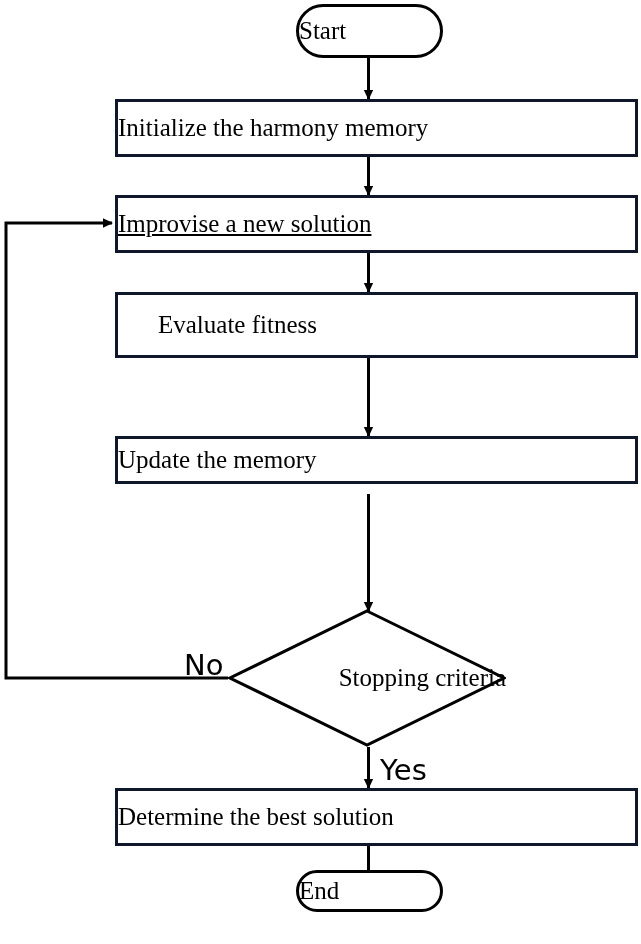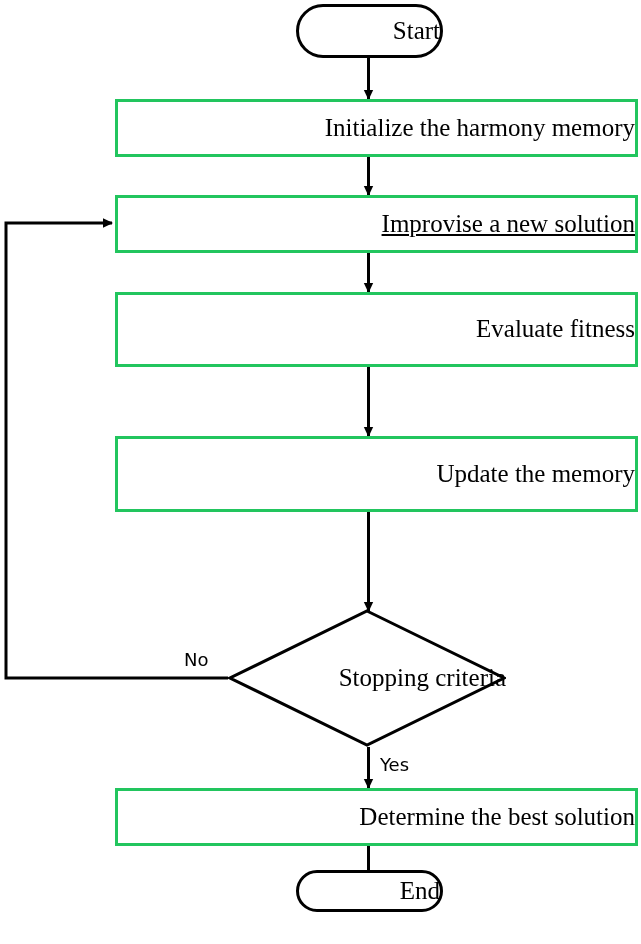--- a/index.html
+++ b/index.html
@@ -13,33 +13,33 @@
     height: 944px;
     background: #ffffff;
     overflow: hidden;
     font-family: "Liberation Serif", "DejaVu Serif", serif;
   }
   .node {
     position: absolute;
     box-sizing: border-box;
     display: flex;
     align-items: center;
-    justify-content: flex-end;
+    justify-content: flex-start;
     text-align: center;
     color: #000000;
     background: #ffffff;
   }
   .terminator {
     border: 3px solid #000000;
     border-radius: 30px;
     font-size: 25px;
     line-height: 1.15;
   }
   .process {
-    border: 3px solid #22c55e;
+    border: 3px solid #0f172a;
     font-size: 25px;
     line-height: 1.15;
   }
   .decision-wrap {
     position: absolute;
     display: flex;
     align-items: center;
     justify-content: center;
   }
   .decision-svg {
@@ -61,21 +61,21 @@
     left: 0;
     top: 0;
     width: 641px;
     height: 944px;
     overflow: visible;
     pointer-events: none;
   }
   .edge-label {
     position: absolute;
     font-family: "DejaVu Sans", "Liberation Sans", sans-serif;
-    font-size: 18px;
+    font-size: 29px;
     color: #000000;
     white-space: nowrap;
     line-height: 1;
   }
 </style>
 </head>
 <body>
 
 <div id="canvas">
 
@@ -124,25 +124,25 @@
   </div>
 
   <div class="node process" style="left:115px; top:99px; width:523px; height:58px;">
     <span>Initialize the harmony memory</span>
   </div>
 
   <div class="node process" style="left:115px; top:195px; width:523px; height:58px;text-decoration:underline;">
     <span>Improvise a new solution</span>
   </div>
 
-  <div class="node process" style="left:115px; top:292px; width:523px; height:75px;">
+  <div class="node process" style="left:115px; top:292px; width:523px; height:66px;padding-left:40px;">
     <span>Evaluate fitness</span>
   </div>
 
-  <div class="node process" style="left:115px; top:436px; width:523px; height:76px;">
+  <div class="node process" style="left:115px; top:436px; width:523px; height:48px;">
     <span>Update the memory</span>
   </div>
 
   <div class="decision-wrap" style="left:228px; top:609px; width:278px; height:138px;">
     <svg class="decision-svg" width="278" height="138" viewBox="0 0 278 138" xmlns="http://www.w3.org/2000/svg">
       <polygon points="139,2 276,69 139,136 2,69" fill="#ffffff" stroke="#000000" stroke-width="3" stroke-linejoin="miter"></polygon>
     </svg>
     <div class="decision-label">
       <div>Stopping criteria</div>
     </div>

